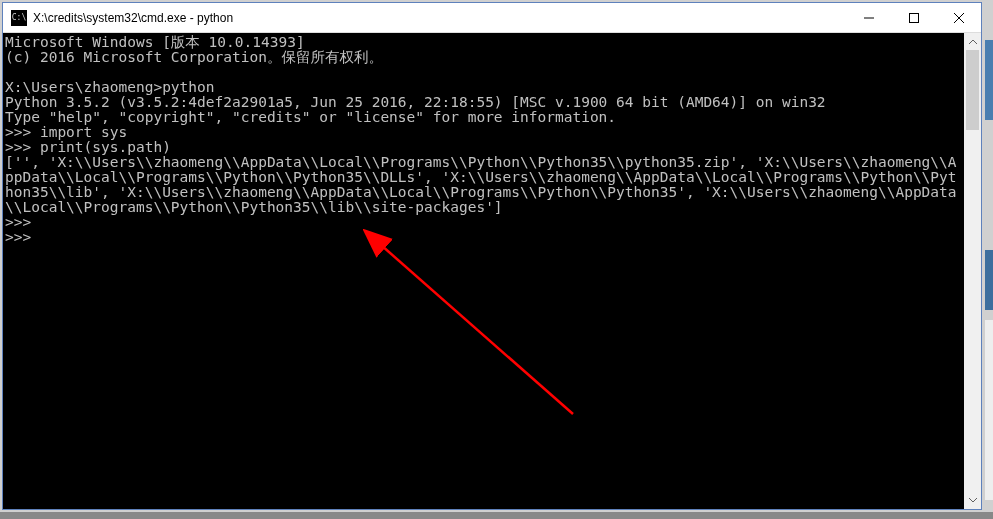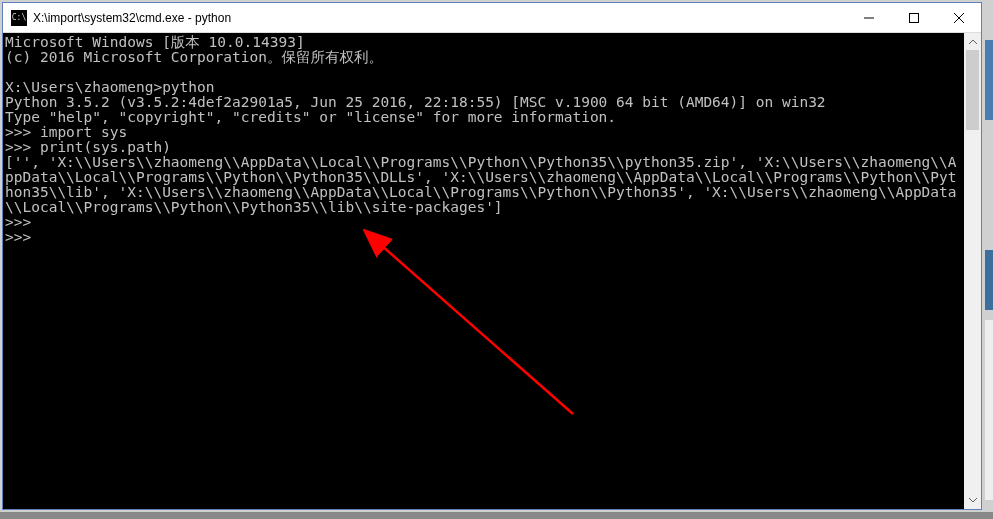--- a/index.html
+++ b/index.html
@@ -125,21 +125,21 @@
     .frag1 { top: 0; height: 80px; background: #4a7eb0; }
     .frag2 { top: 210px; height: 60px; background: #3c6e9e; }
     .frag3 { top: 280px; height: 180px; background: #eee; }
   </style>
 </head>
 <body>
 
 <div class="window">
   <div class="titlebar">
     <div class="titlebar-icon">C:\</div>
-    <div class="titlebar-text">X:\import\system32\cmd.exe - python</div>
+    <div class="titlebar-text">X:\credits\system32\cmd.exe - python</div>
     <div class="titlebar-buttons">
       <div class="titlebar-btn">
         <svg width="10" height="10">
             <line x1="0" y1="5" x2="10" y2="5" stroke="#000" stroke-width="1"></line>
           </svg>
       </div>
       <div class="titlebar-btn">
         <svg width="10" height="10">
             <rect x="0.5" y="0.5" width="9" height="9" fill="none" stroke="#000" stroke-width="1"></rect>
           </svg>

